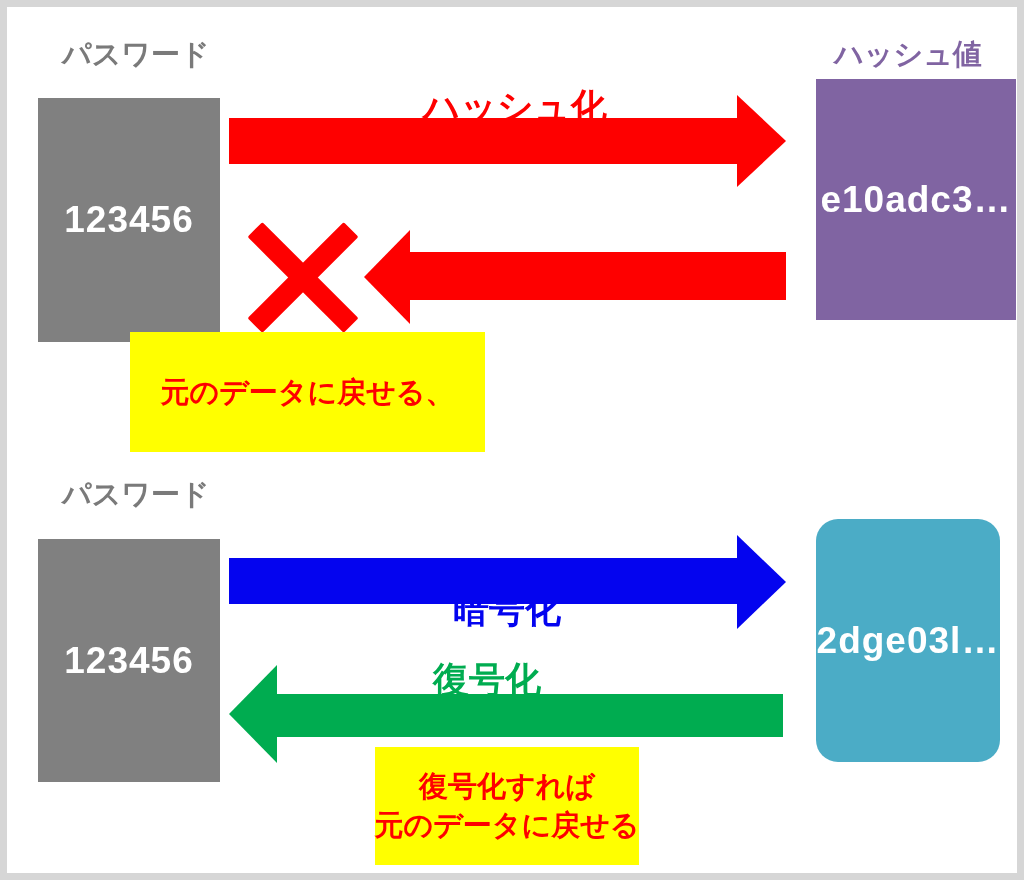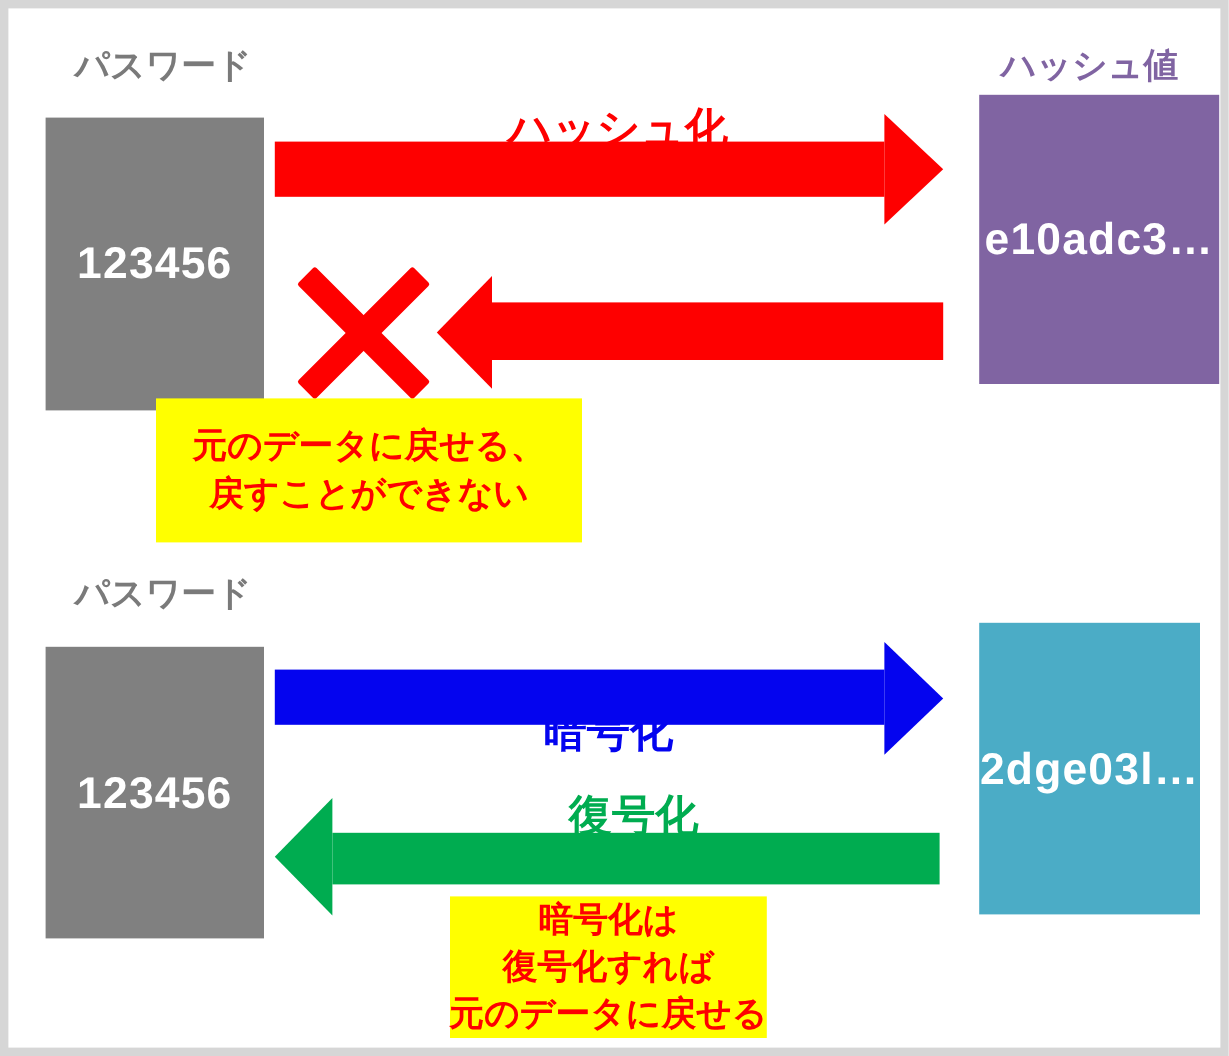--- a/index.html
+++ b/index.html
@@ -27,21 +27,21 @@
   .databox{
     display:flex;align-items:center;justify-content:center;
     color:#ffffff;font-weight:bold;
     box-sizing:border-box;
   }
   .databox .val{
     font-size:37px;letter-spacing:1px;white-space:nowrap;
   }
   .gray-box{background:var(--gray_box);margin-top:20px;}
   .purple-box{background:var(--purple);}
-  .teal-box{background:var(--teal);}
+  .teal-box{background:var(--teal);border-radius:22px;}
   .arrow-label{
     font-weight:bold;font-size:36px;text-align:center;white-space:nowrap;
   }
   .lbl-red{color:var(--red);}
   .lbl-blue{color:var(--blue);}
   .lbl-green{color:var(--green);}
   .arrow-body{height:46px;}
   .red-bg{background:var(--red);}
   .blue-bg{background:var(--blue);}
   .green-bg{background:var(--green);}
@@ -92,48 +92,46 @@
   <div class="abs head head-right-red" style="left:730px;top:88px;"></div>
 
   <div class="abs head head-left-red" style="left:357px;top:223px;"></div>
   <div class="abs arrow-body red-bg" style="left:403px;top:245px;width:376px;height:48px;"></div>
 
   <div class="abs xbar" style="left:228px;top:260px;transform:rotate(45deg);"></div>
   <div class="abs xbar" style="left:228px;top:260px;transform:rotate(-45deg);"></div>
 
   <div class="abs note" style="left:123px;top:325px;width:355px;height:120px;">
     <span class="line">元のデータに戻せる、</span>
-    <span class="line">戻すことができない</span>
   </div>
 
   <div class="abs side-label hash-label" style="left:809px;top:28px;width:184px;font-family:Liberation Serif, serif;">ハッシュ値</div>
 
   <div class="abs databox purple-box" style="left:809px;top:72px;width:200px;height:241px;">
     <span class="val">e10adc3…</span>
   </div>
 
   <div class="abs side-label pw-label" style="left:55px;top:468px;">パスワード</div>
 
   <div class="abs databox gray-box" style="left:31px;top:512px;width:182px;height:243px;">
     <span class="val">123456</span>
   </div>
 
   <div class="abs arrow-label lbl-blue" style="left:400px;top:535px;width:200px;margin-top:44px;">暗号化</div>
 
   <div class="abs arrow-body blue-bg" style="left:222px;top:551px;width:508px;"></div>
   <div class="abs head head-right-blue" style="left:730px;top:528px;"></div>
 
-  <div class="abs arrow-label lbl-green" style="left:421px;top:649px;width:200px;">復号化</div>
+  <div class="abs arrow-label lbl-green" style="left:380px;top:649px;width:200px;">復号化</div>
 
   <div class="abs head head-left-green" style="left:222px;top:658px;"></div>
   <div class="abs arrow-body green-bg" style="left:270px;top:687px;width:506px;height:43px;"></div>
 
   <div class="abs databox teal-box" style="left:809px;top:512px;width:184px;height:243px;">
     <span class="val">2dge03l…</span>
   </div>
 
   <div class="abs note" style="left:368px;top:740px;width:264px;height:118px;">
-    <span class="line" style="line-height:39px;">暗号化は</span>
     <span class="line" style="line-height:39px;">復号化すれば</span>
     <span class="line" style="line-height:39px;">元のデータに戻せる</span>
   </div>
 
 </div>
 
 </body></html>

